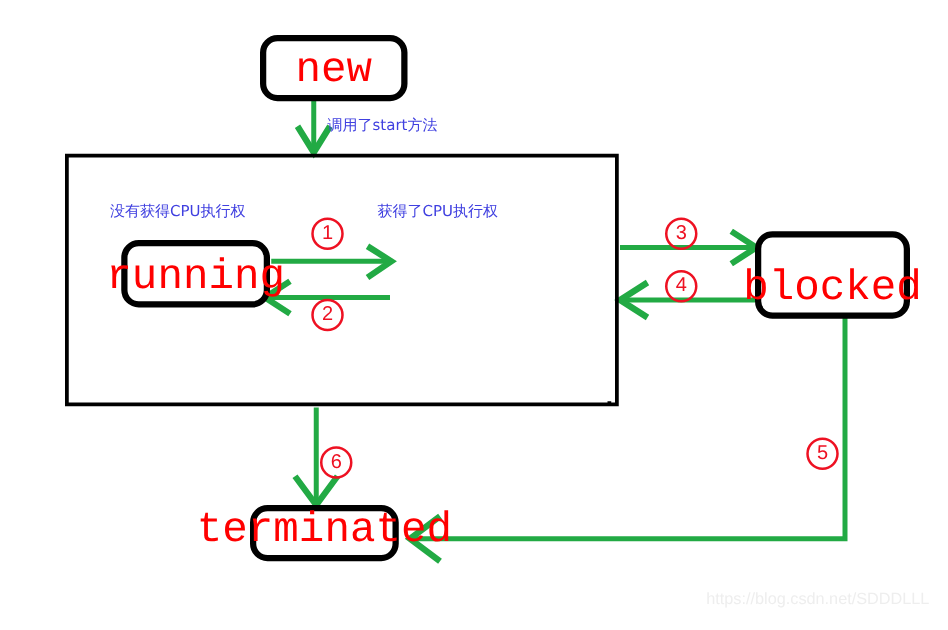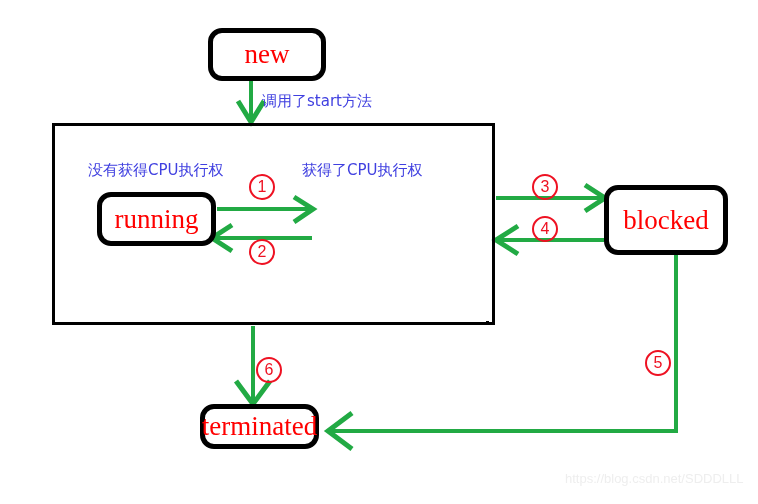--- a/index.html
+++ b/index.html
@@ -24,39 +24,39 @@
     width: 758px;
     height: 504px;
   }
   .state-box {
     position: absolute;
     box-sizing: border-box;
     border: 5px solid #000000;
     border-radius: 14px;
     background: #ffffff;
     display: flex;
-    align-items: center;
+    align-items: flex-end;
     justify-content: center;
     color: #ff0000;
-    font-size: 27px;
-    font-family: Liberation Serif, serif;
+    font-size: 34px;
+    font-family: Liberation Mono, monospace;
     letter-spacing: 0px;
     z-index: 5;
   }
   .outer-region {
     position: absolute;
     box-sizing: border-box;
     border: 3px solid #000000;
     background: transparent;
     z-index: 1;
   }
   .cn-label {
     position: absolute;
     color: #4040e0;
-    font-size: 15px;
+    font-size: 12px;
     font-family: "DejaVu Sans", "Liberation Sans", sans-serif;
     white-space: nowrap;
     z-index: 6;
     text-align: right;
   }
   .num-badge {
     position: absolute;
     width: 26px;
     height: 26px;
     box-sizing: border-box;

